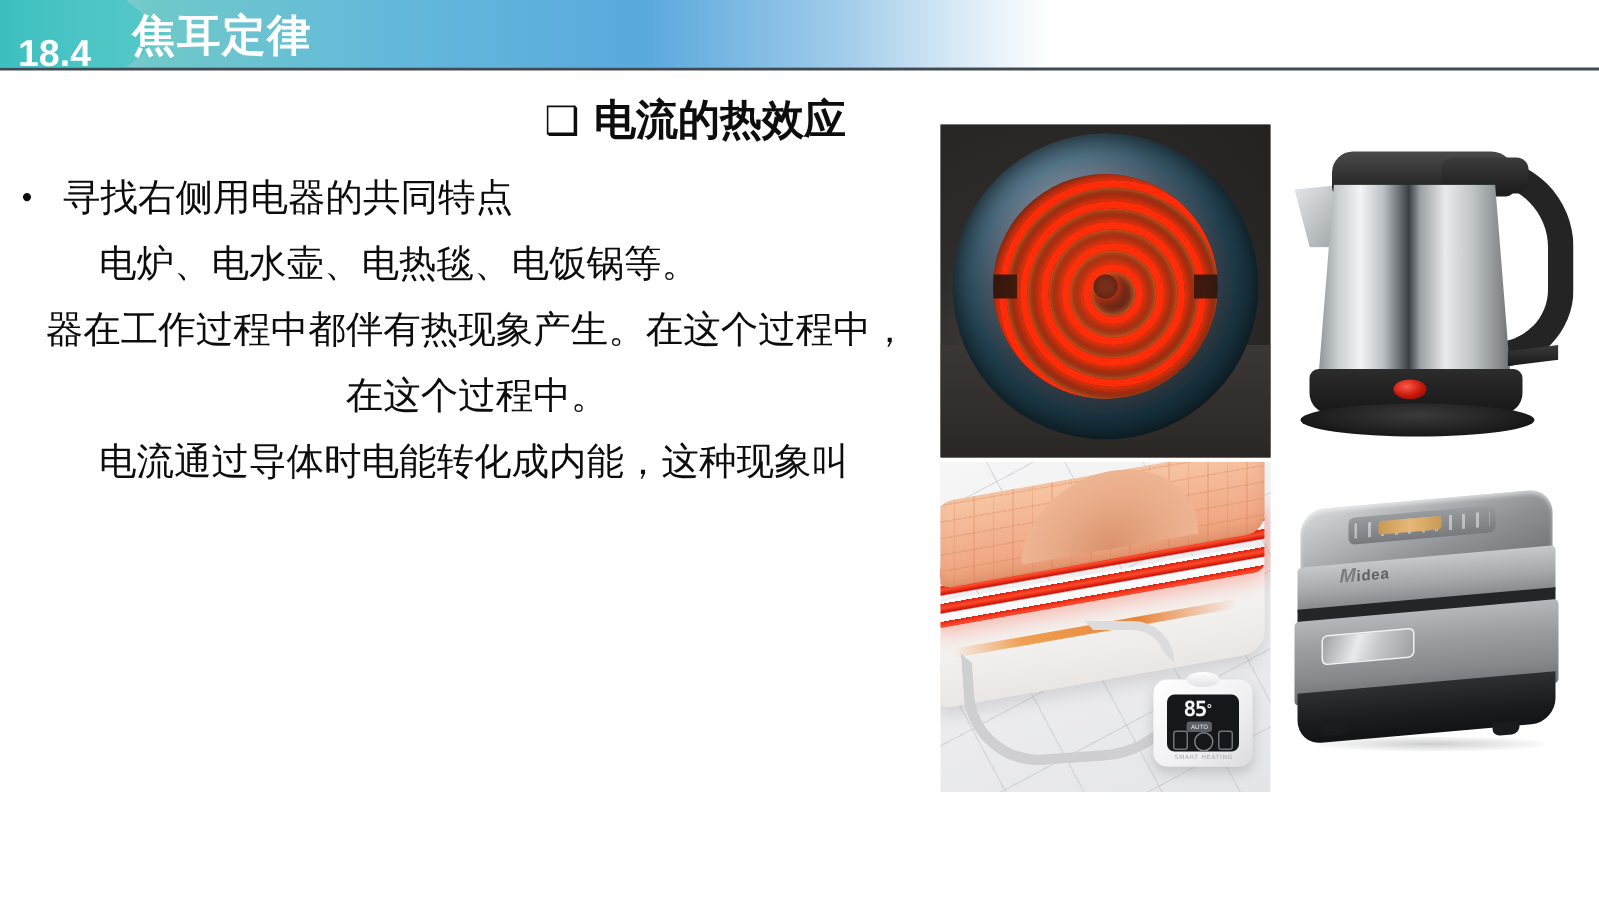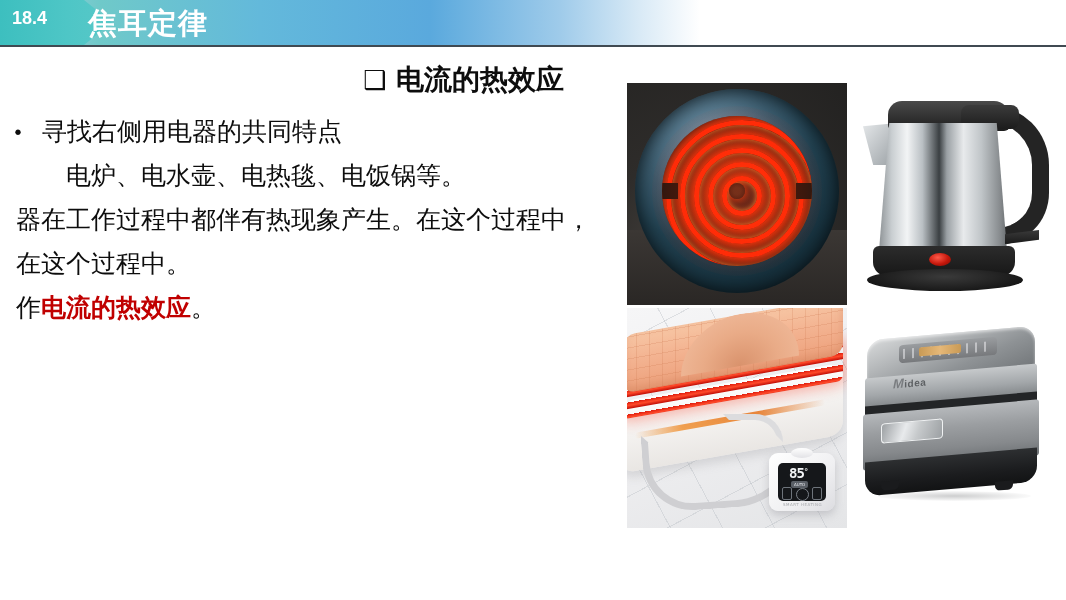--- a/index.html
+++ b/index.html
@@ -36,22 +36,22 @@
   .header-chevron {
     position: absolute;
     left: 0; top: 0;
     width: 112px;
     height: 45px;
     background: linear-gradient(to right, #3dbfbf 0%, #4ec6c6 60%, #58c8c8 100%);
     clip-path: polygon(0 0, 84px 0, 112px 50%, 84px 100%, 0 100%);
   }
   .header-number {
     position: absolute;
-    left: 12px; top: 2px;
-    font-size: 18px;
+    left: 12px; top: 20px;
+    font-size: 25px;
     font-weight: bold;
     color: #ffffff;
     letter-spacing: 0px;
     line-height: 33px;
     font-family: "Liberation Sans", sans-serif;
   }
   .header-title {
     position: absolute;
     left: 88px; top: 3px;
     font-size: 29px;
@@ -101,21 +101,21 @@
   .line.bullet {
     padding-left: 4px;
   }
   .line.bullet .dot {
     display: inline-block;
     width: 30px;
     font-size: 20px;
     vertical-align: top;
   }
   .line.indent { padding-left: 58px; }
-  .line.flush  { padding-left: 8px; }
+  .line.flush  { padding-left: 8px; text-align: center; }
   .hl {
     color: #c00000;
     font-weight: bold;
   }
 
   
   .photo {
     position: absolute;
     overflow: hidden;
   }
@@ -555,23 +555,21 @@
   <span>电流的热效应</span>
 </div>
 
 <div class="body-col">
   <div class="line bullet">
     <span class="dot">•</span><span>寻找右侧用电器的共同特点</span>
   </div>
   <div class="line indent">电炉、电水壶、电热毯、电饭锅等。</div>
   <div class="line flush">器在工作过程中都伴有热现象产生。在这个过程中，</div>
   <div class="line flush">在这个过程中。</div>
-  <div class="line flush">
-    <span>作</span><span class="hl">电流的热效应</span><span>。</span>
-  </div>
+  <div class="line indent">电流通过导体时电能转化成内能，这种现象叫</div>
 </div>
 
 <div class="photo photo-stove">
   <div class="stove-bg"></div>
   <div class="stove-floor"></div>
   <div class="stove-body">
     <div class="stove-inner">
       <div class="coil c1"></div>
       <div class="coil c2"></div>
       <div class="coil c3"></div>

